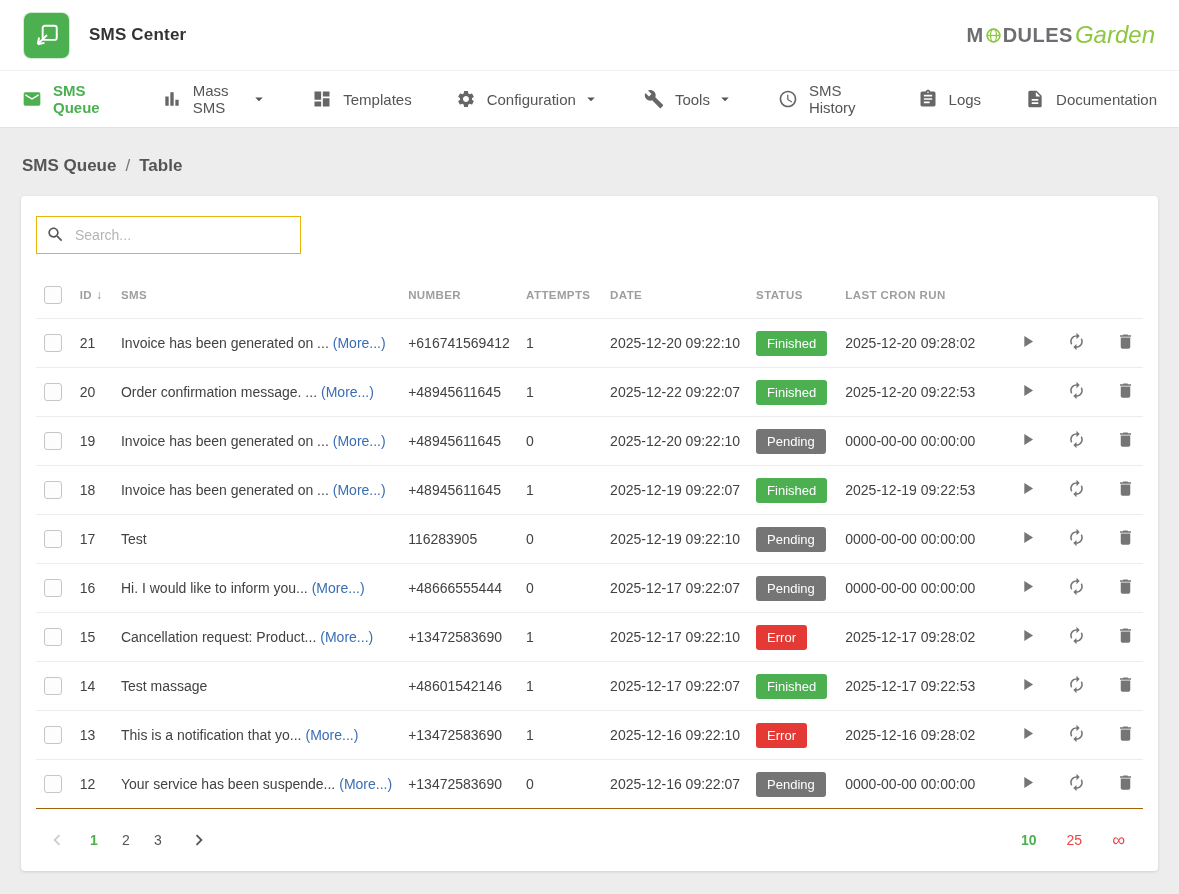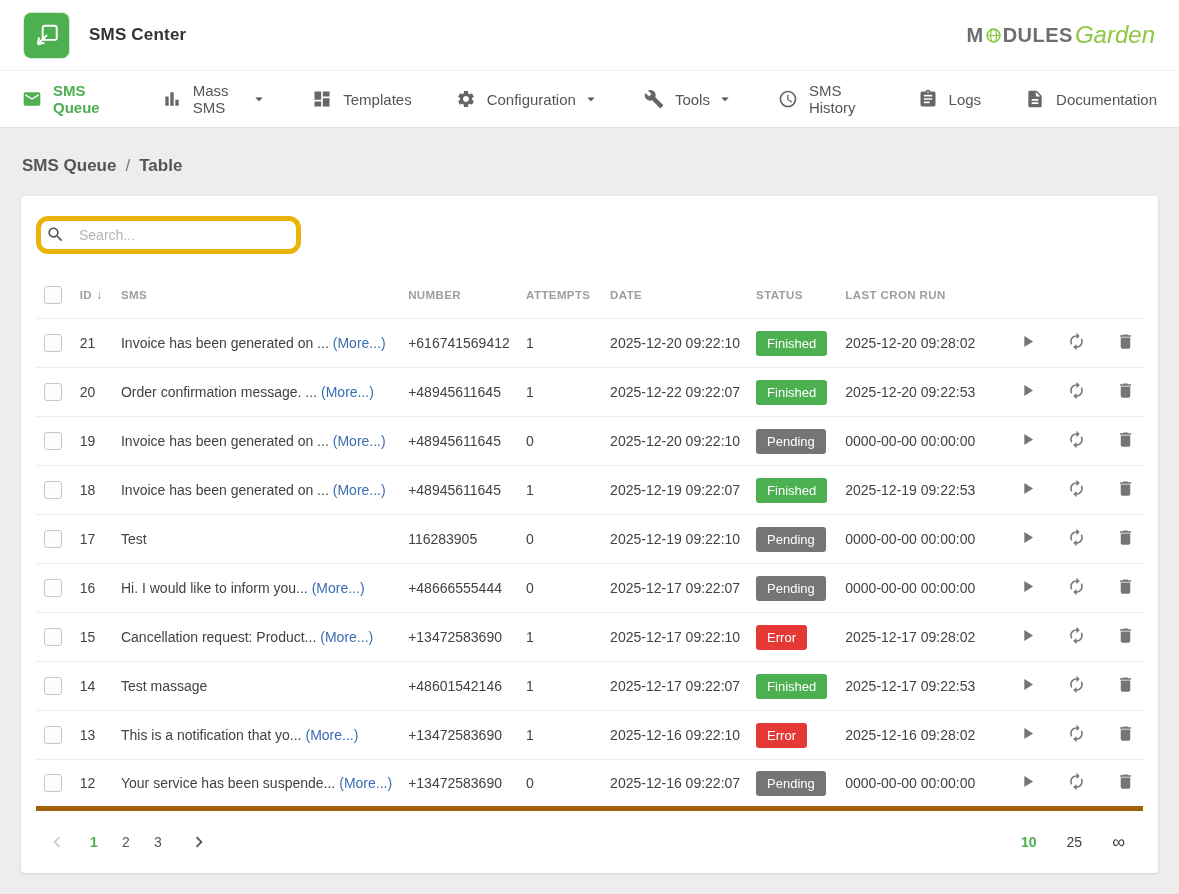--- a/index.html
+++ b/index.html
@@ -49,29 +49,29 @@
   .breadcrumb .sep{color:#777;font-weight:normal;}
   
   .card{
     margin:0 21px;background:#fff;border-radius:4px;
     box-shadow:0 1px 3px rgba(0,0,0,.12);
     padding:20px 15px 0;
   }
   
   .search-box{position:relative;width:265px;height:38px;margin-bottom:16px;}
   .search-box input{
-    width:100%;height:100%;border:5px solid #eab308;border-radius:12px;
+    width:100%;height:100%;border:1px solid #eab308;border-radius:0;
     padding:0 12px 0 38px;font-size:14px;color:#333;outline:none;
     font-family:inherit;background:#fff;
   }
   .search-box input::placeholder{color:#b5b5b5;}
   .search-icon{position:absolute;left:10px;top:9px;display:inline-flex;}
   .search-icon svg{fill:#555;}
   
-  table{width:100%;border-collapse:collapse;border-bottom:5px solid #a16207;}
+  table{width:100%;border-collapse:collapse;border-bottom:1px solid #a16207;}
   th{
     font-size:11.5px;color:#9e9e9e;text-align:left;
     padding:16px 8px 14px;letter-spacing:.4px;font-weight:bold;white-space:nowrap;
   }
   td{
     font-size:14px;color:#424242;padding:0 8px;height:49px;
     border-top:1px solid #ececec;white-space:nowrap;
   }
   .sort-icon{color:#8a8a8a;font-size:12px;margin-left:4px;font-weight:normal;}
   .checkbox{
@@ -87,21 +87,21 @@
   .action{display:inline-block;margin-left:26px;cursor:pointer;line-height:0;}
   .action svg{fill:#757575;width:19px;height:19px;}
   
   .pagination{display:flex;align-items:center;height:62px;padding:0 10px;}
   .page-chevron{display:inline-flex;cursor:pointer;margin-right:10px;}
   .page-chevron.disabled svg{fill:#ccc;}
   .page-chevron svg{fill:#555;}
   .page-btn{min-width:26px;text-align:center;font-size:14px;color:#555;cursor:pointer;margin:0 3px;}
   .page-btn.active{color:var(--accent);font-weight:bold;}
   .perpage{margin-left:auto;display:flex;align-items:center;gap:30px;padding-right:8px;}
-  .perpage-option{font-size:14px;color:#404040;cursor:pointer;}
+  .perpage-option{font-size:14px;color:#ef4444;cursor:pointer;}
   .perpage-option.active{color:var(--accent);font-weight:bold;}
   .perpage-option.infinity{font-size:18px;line-height:14px;}
 </style>
 </head>
 <body>
 
 <div class="topbar">
   <div class="app-icon">
     <svg width="26" height="26" viewBox="0 0 24 24">
       <rect x="8" y="3.5" width="13" height="13" rx="2" fill="none" stroke="#fff" stroke-width="1.8"></rect>

